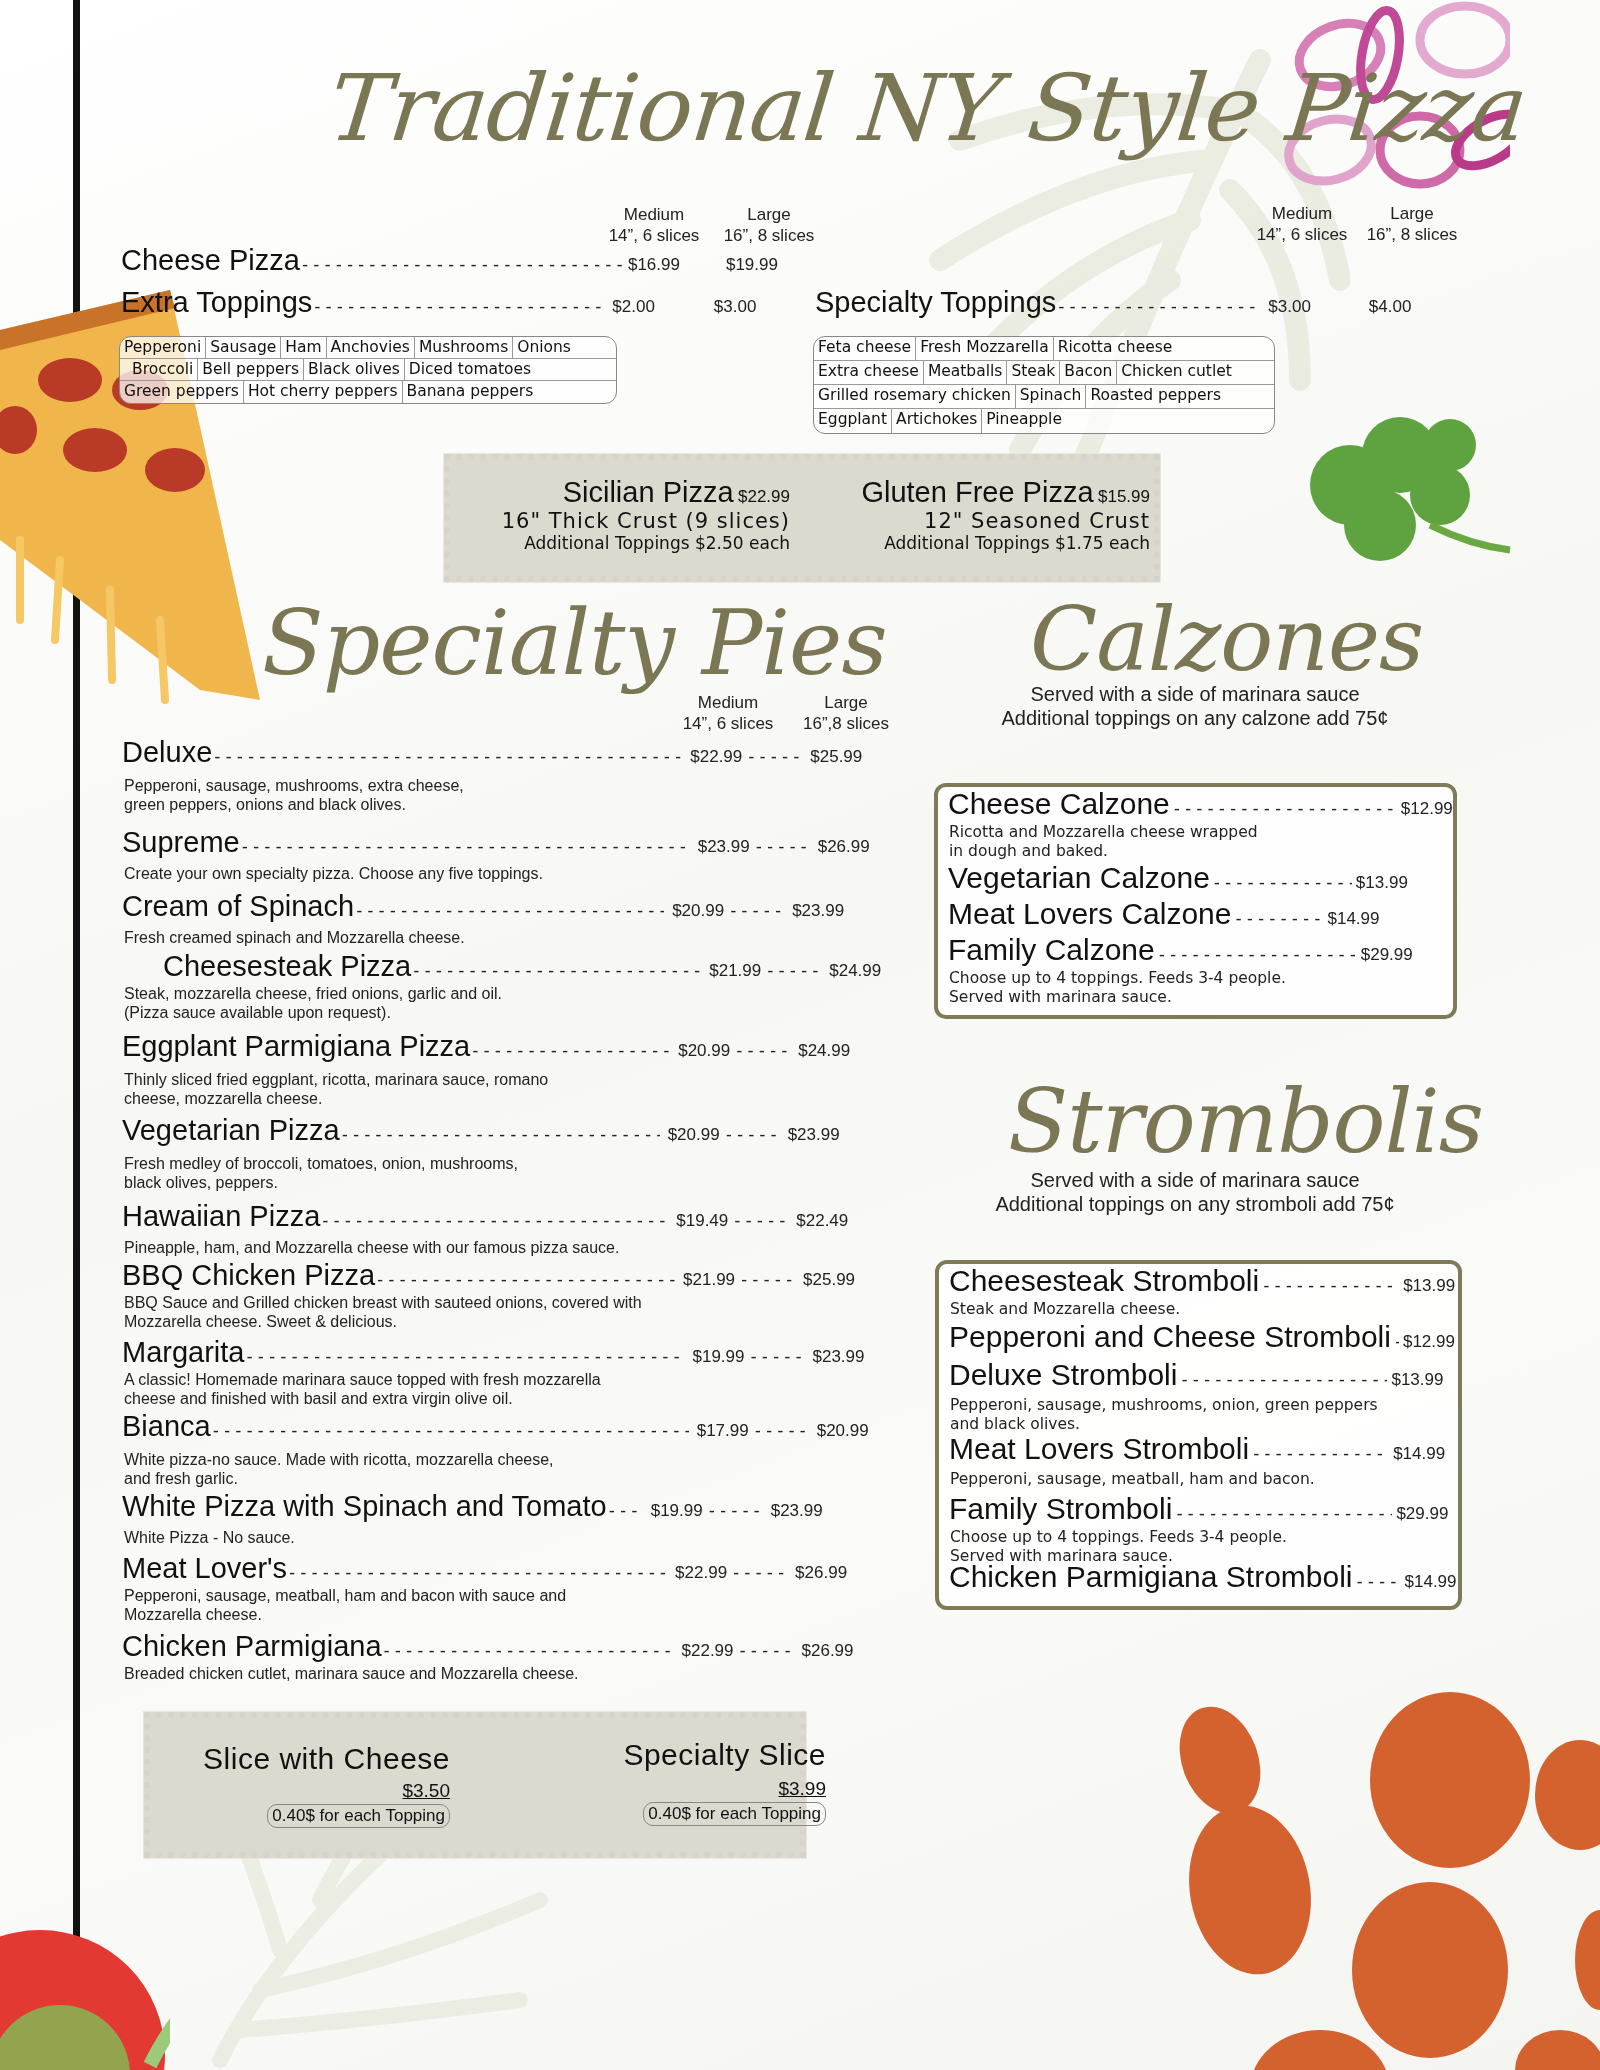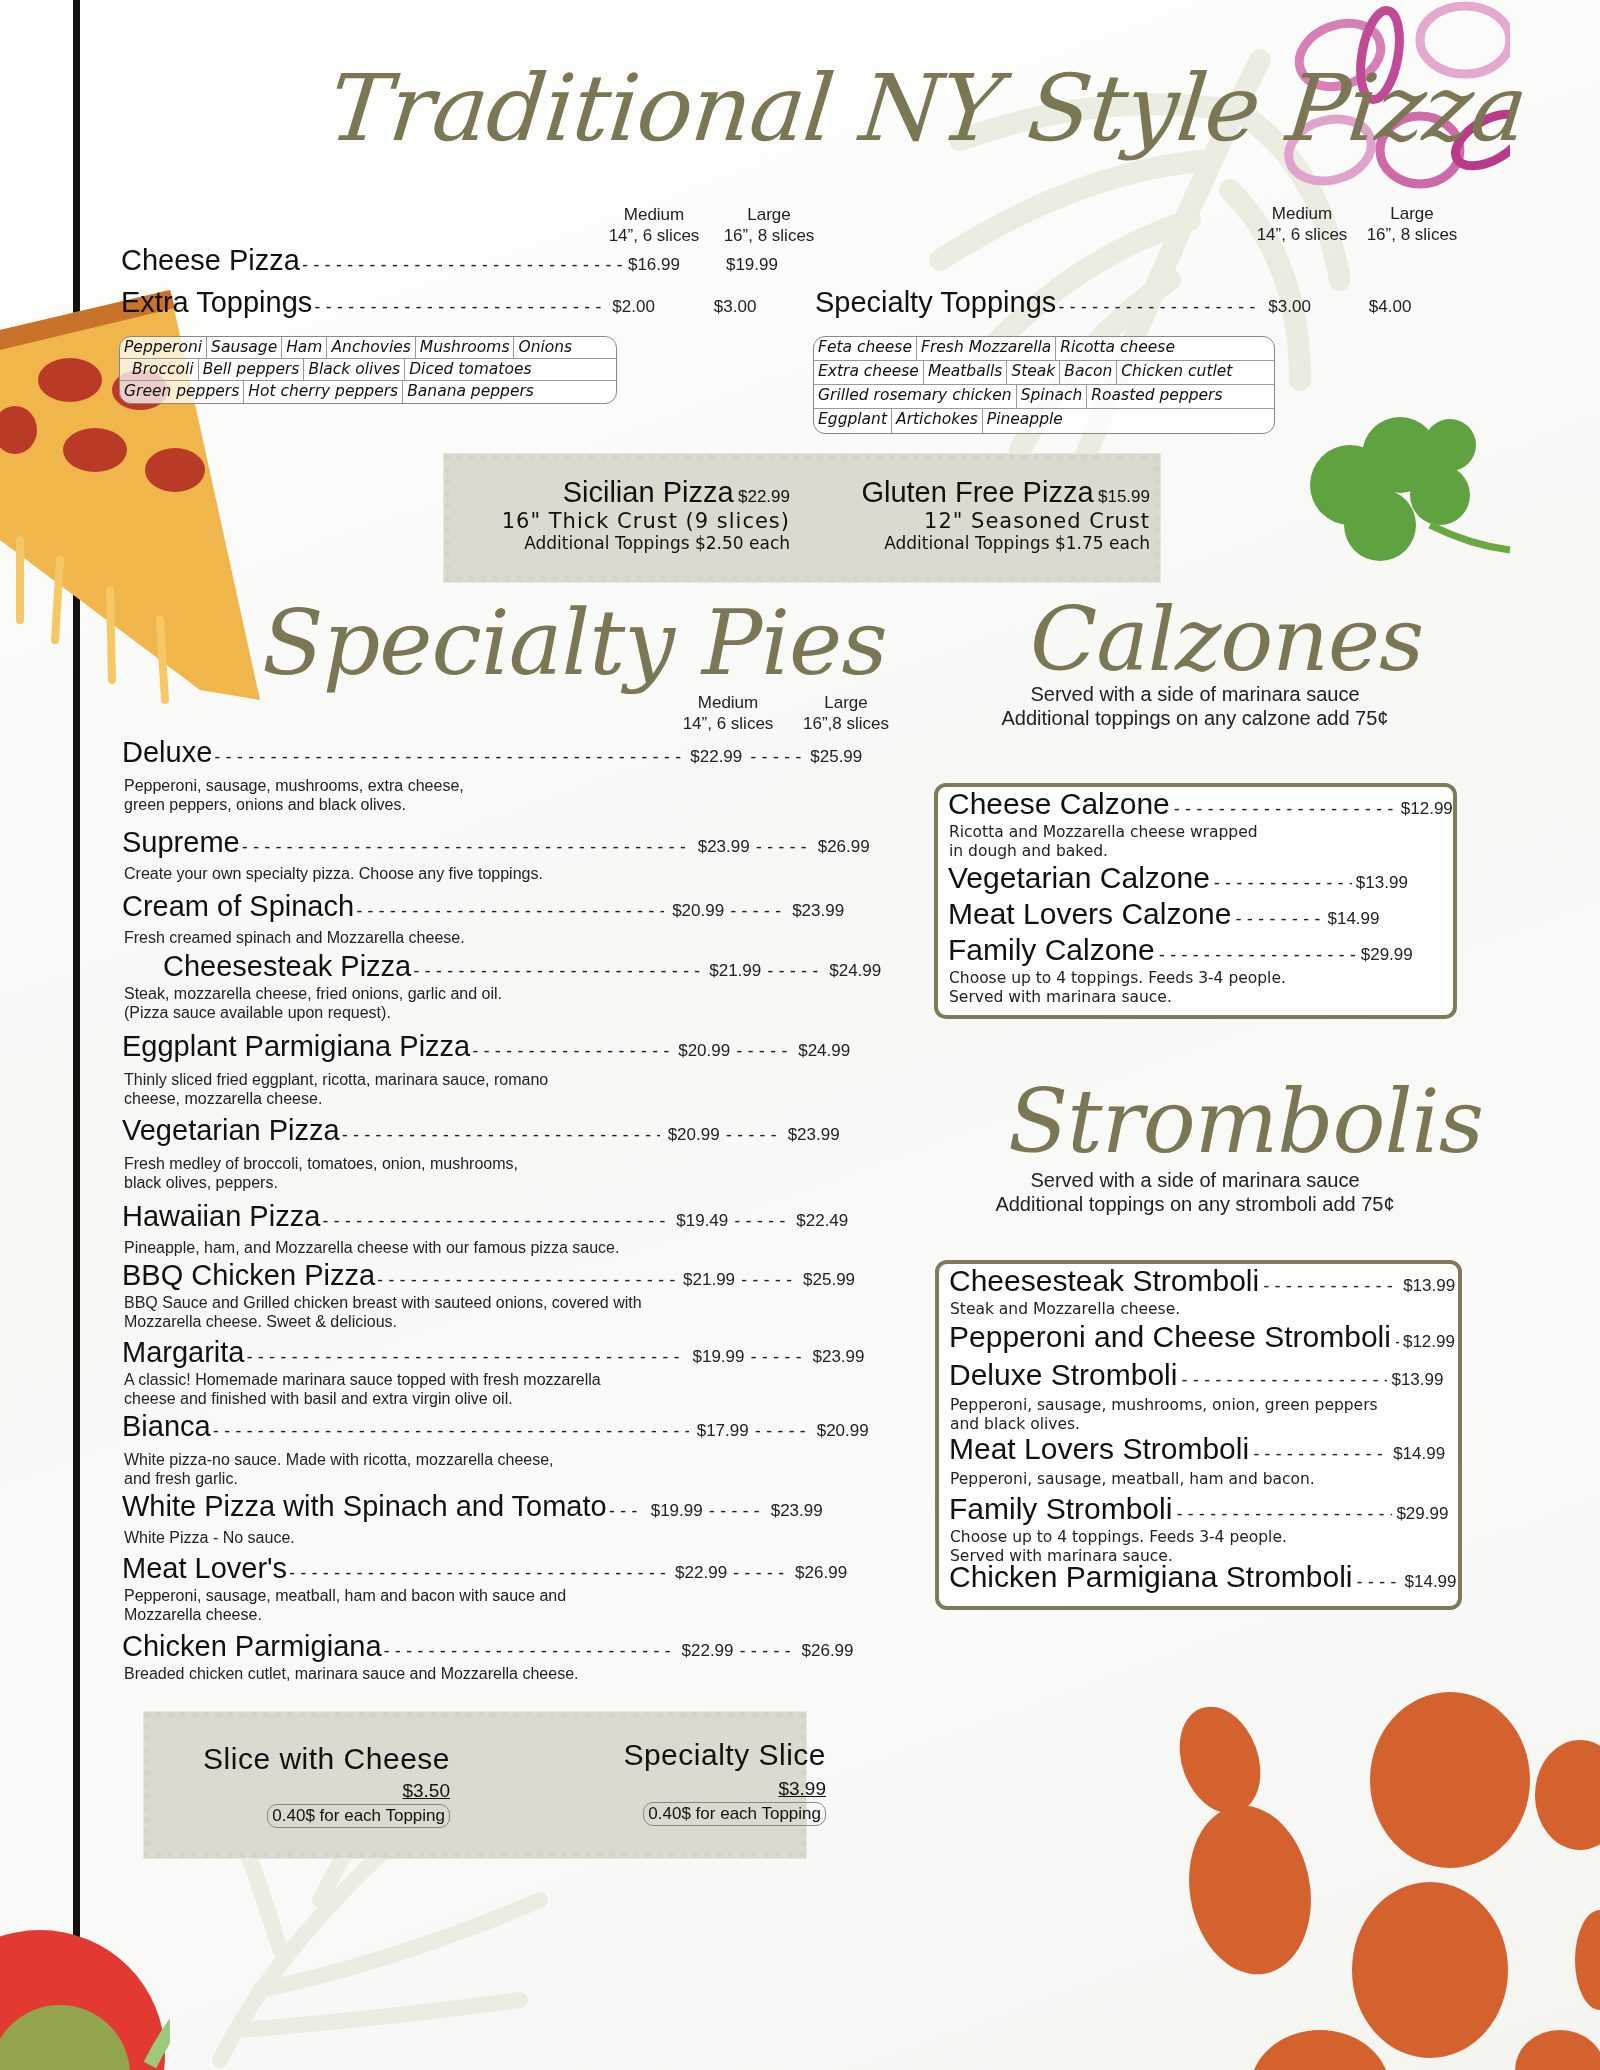--- a/index.html
+++ b/index.html
@@ -32,21 +32,21 @@
   .abs { position: absolute; white-space: nowrap; }
   .sizehdr { font-size: 17px; text-align: center; line-height: 21px; color: #222; }
 
   .row { position: absolute; display: flex; align-items: baseline; white-space: nowrap; }
   .name { font-size: 29px; color: #111; }
   .dash { font-family: "DejaVu Sans Mono", monospace; font-size: 17px; letter-spacing: 1px; color: #222; overflow: hidden; }
   .price { font-size: 17px; color: #222; }
   .desc { position: absolute; font-size: 16px; line-height: 19px; color: #222; white-space: nowrap; }
 
   
-  .tgrid { position: absolute; border: 1.5px solid #888; border-radius: 12px; background: rgba(255,255,255,.75); overflow: hidden; font-style: italic; }
+  .tgrid { position: absolute; border: 1.5px solid #888; border-radius: 12px; background: rgba(255,255,255,.75); overflow: hidden; }
   .trow { display: flex; border-bottom: 1px solid #999; height: 22px; }
   .trow:last-child { border-bottom: none; }
   .tcell { font-family: "DejaVu Sans", sans-serif; font-size: 15.5px; padding: 0 4px; border-right: 1px solid #999; line-height: 21px; color: #111; }
   .tcell:last-child { border-right: none; }
 
   
   .stamp {
     position: absolute; background: #dcdacf;
     border: 6px dotted #d6d4c9;
     box-shadow: 0 0 0 1px #e7e6df;
@@ -253,21 +253,21 @@
   <div class="abs sizehdr" style="left:672px;top:692px;width:112px;">
     <div>Medium</div>
     <div>14”, 6 slices</div>
   </div>
   <div class="abs sizehdr" style="left:790px;top:692px;width:112px;">
     <div>Large</div>
     <div>16”,8 slices</div>
   </div>
 
   <div id="pies">
-      <div class="row" style="left: 122px; top: 736px; text-align: center;">
+      <div class="row" style="left: 122px; top: 736px;">
         <span class="name">Deluxe</span>
         <span class="dash" style="width:470px;">----------------------------------------------------------</span>
         <span class="price" style="margin-left:8px;">$22.99</span>
         <span class="dash" style="width:60px;margin:0 4px;">-----</span>
         <span class="price">$25.99</span>
       </div>
       <div class="desc" style="left: 124px; top: 776px;">
         <div>Pepperoni, sausage, mushrooms, extra cheese,</div>
         <div>green peppers, onions and black olives.</div>
       </div>

